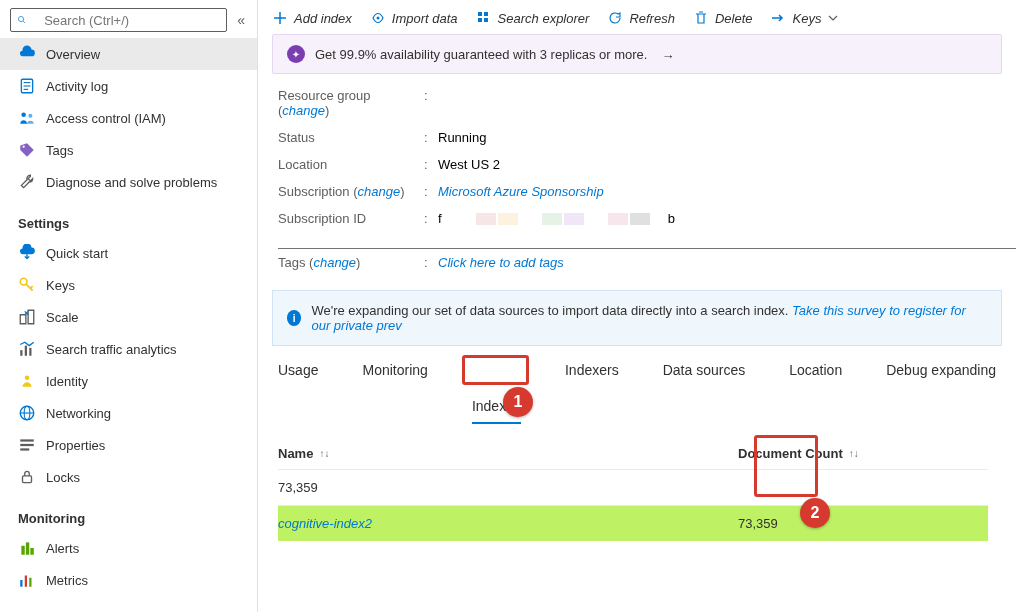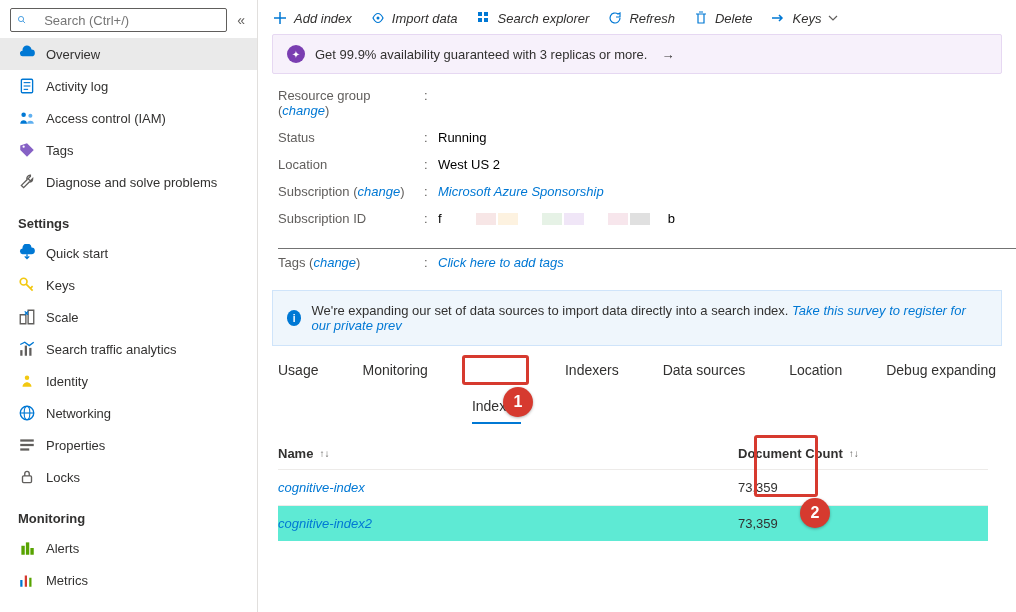--- a/index.html
+++ b/index.html
@@ -44,21 +44,21 @@
 .tabs { display: flex; gap: 26px; padding: 16px 20px 0 20px; font-size: 14px; position: relative; justify-content: space-between; }
 .tab { padding-bottom: 8px; cursor: pointer; color: #323130; }
 .tab.active { border-bottom: 2px solid #0078d4; margin-top: 36px; }
 
 .table { padding: 14px 28px 0 20px; }
 .thead { display: flex; font-weight: 600; padding: 8px 0; }
 .thead .col-name { width: 460px; display: flex; align-items: center; gap: 6px; }
 .thead .col-doc { display: flex; align-items: center; gap: 6px; }
 .trow { display: flex; padding: 10px 0; border-top: 1px solid #edebe9; }
 .trow:nth-child(odd) { }
-.trow.alt { background: #5eead4; }
+.trow.alt { background: #bef264; }
 .trow .col-name { width: 460px; }
 .trow .col-doc { }
 
 .sort-icon { font-size: 10px; color: #605e5c; }
 
 
 .callout-box { position: absolute; border: 3px solid #d63a2f; border-radius: 3px; pointer-events: none; }
 .callout-circle { position: absolute; width: 30px; height: 30px; background: #d63a2f; border-radius: 50%; color: #fff; display: flex; align-items: center; justify-content: center; font-size: 16px; font-weight: 600; box-shadow: 0 1px 3px rgba(0,0,0,0.3); pointer-events: none; }
 
 svg { width: 100%; height: 100%; }
@@ -362,21 +362,20 @@
         <span class="col-name">
             <span>Name</span>
             <span class="sort-icon">↑↓</span>
           </span>
         <span class="col-doc">
             <span>Document Count</span>
             <span class="sort-icon">↑↓</span>
           </span>
       </div>
       <div class="trow">
-        <span class="col-name link">cognitive-index</span>
         <span class="col-doc">73,359</span>
       </div>
       <div class="trow alt">
         <span class="col-name link">cognitive-index2</span>
         <span class="col-doc">73,359</span>
       </div>
     </div>
   </div>
 </div>
 

